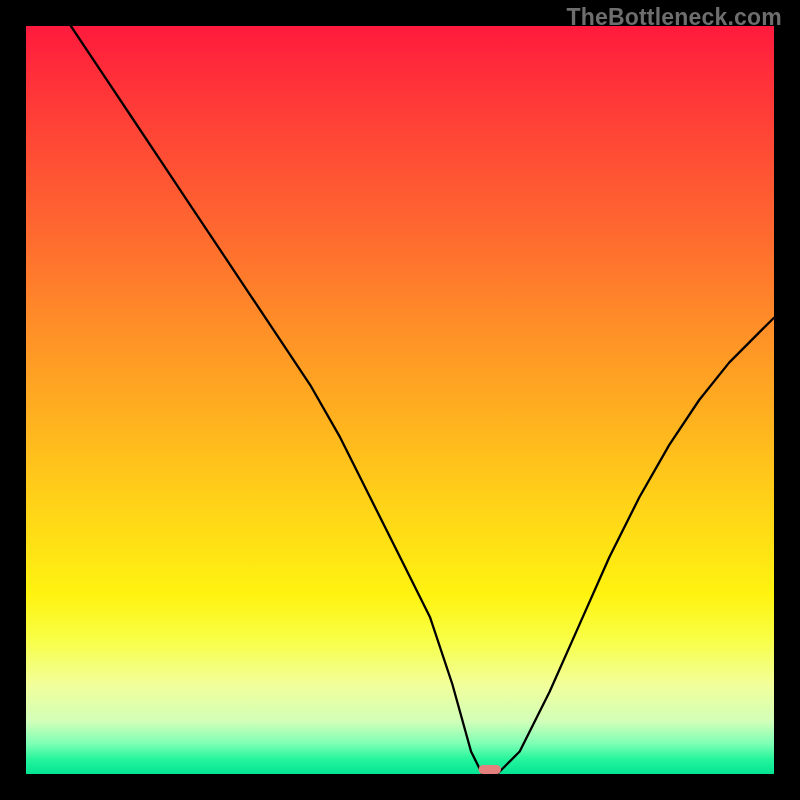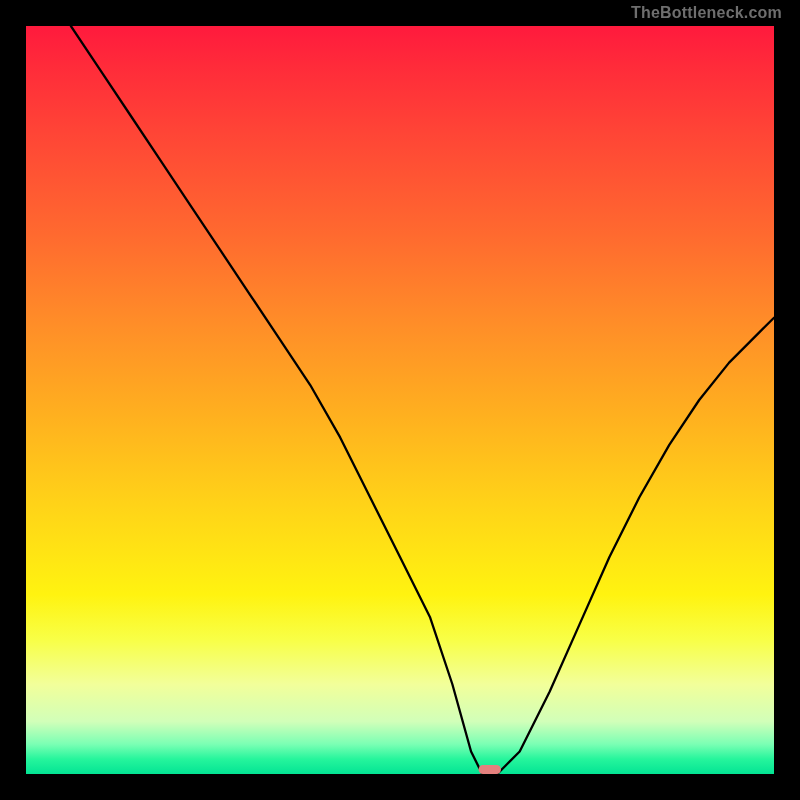--- a/index.html
+++ b/index.html
@@ -49,21 +49,21 @@
       #7bffb4 96%,
       #26f59c 98%,
       #03e494 100%
     );
   }
   .attribution {
     position: absolute;
     top: 4px;
     right: 18px;
     color: #6e6e6e;
-    font-size: 16px;
+    font-size: 23px;
     font-weight: 600;
     letter-spacing: 0.2px;
     user-select: none;
   }
   .curve-svg {
     position: absolute;
     left: 0;
     top: 0;
     width: 748px;
     height: 748px;

